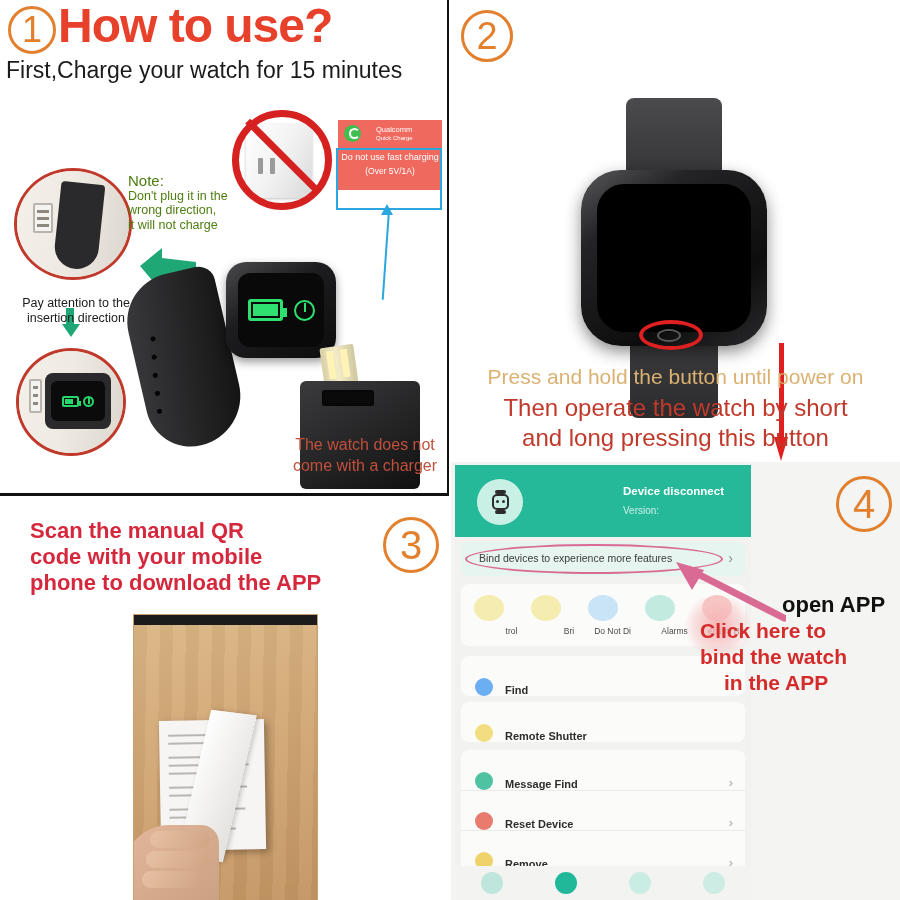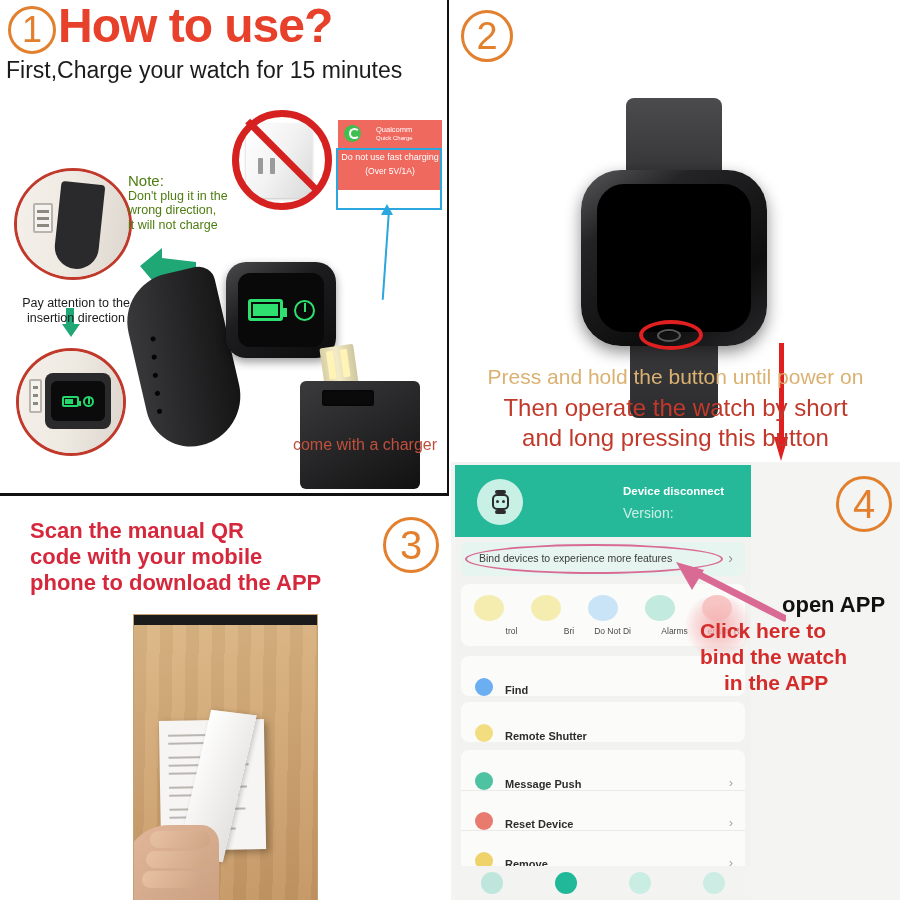--- a/index.html
+++ b/index.html
@@ -276,21 +276,21 @@
   #watch-glyph { width:21px;height:24px; position:relative; }
   #watch-glyph .b { position:absolute;left:2px;top:4px;width:17px;height:16px;
     border:2px solid #2c2c2c;border-radius:5px; }
   #watch-glyph .t,#watch-glyph .bt{position:absolute;left:5px;width:11px;height:4px;
     background:#2c2c2c;border-radius:2px;}
   #watch-glyph .t{top:0;} #watch-glyph .bt{bottom:0;}
   #watch-glyph .e1,#watch-glyph .e2{position:absolute;top:10px;width:3px;height:3px;
     background:#2c2c2c;border-radius:50%;}
   #watch-glyph .e1{left:6px;} #watch-glyph .e2{left:12px;}
   #dev-status { position:absolute; left:168px; top:20px; color:#fff; font-size:11.5px; font-weight:bold; white-space:nowrap;}
-  #dev-version { position:absolute; left:168px; top:40px; color:#cdeee5; font-size:14px;}
+  #dev-version { position:absolute; left:168px; top:40px; color:#cdeee5; font-size:10px;}
 
   #bind-card {
     position:absolute; left:6px; top:80px; width:284px; height:34px;
     background:#e7f5f0; border-radius:7px;
   }
   #bind-text { position:absolute; left:18px; top:10px; font-size:10.5px; color:#3b3b3b; white-space:nowrap;}
   #bind-chev { position:absolute; right:12px; top:8px; color:#8b8b8b; font-size:14px;}
   #bind-ellipse {
     position:absolute; left:10px; top:82px; width:258px; height:30px;
     border:2.5px solid #D96A94; border-radius:50%; z-index:30;
@@ -435,20 +435,21 @@
       </div>
       <div id="usbplug">
         <i style="left:6px"></i>
           <i style="left:20px"></i>
       </div>
       <div id="dock">
         <div id="dock-slot"></div>
       </div>
 
       <div id="p1-footer">
+        <div>The watch does not</div>
         <div>come with a charger</div>
       </div>
     </div>
   </div>
 
   <div class="panel" id="panel2">
     <div class="circ-num" id="p2-num">2</div>
 
     <div id="p2-watch-wrap">
       <div id="p2-strap-top"></div>
@@ -560,21 +561,21 @@
       <div class="menu-card" style="top:240px;">
         <div class="menu-row">
           <span class="m-ic" style="background:#F2DE80"></span>
           <span class="m-lbl">Remote Shutter</span>
         </div>
       </div>
 
       <div class="menu-card" style="top:288px;">
         <div class="menu-row">
           <span class="m-ic" style="background:#4FC3A1"></span>
-          <span class="m-lbl">Message Push</span>
+          <span class="m-lbl">Message Find</span>
           <span class="m-chev">›</span>
         </div>
         <div class="menu-row">
           <span class="m-ic" style="background:#E87A6E"></span>
           <span class="m-lbl">Reset Device</span>
           <span class="m-chev">›</span>
         </div>
         <div class="menu-row">
           <span class="m-ic" style="background:#EFD36A"></span>
           <span class="m-lbl">Remove</span>

